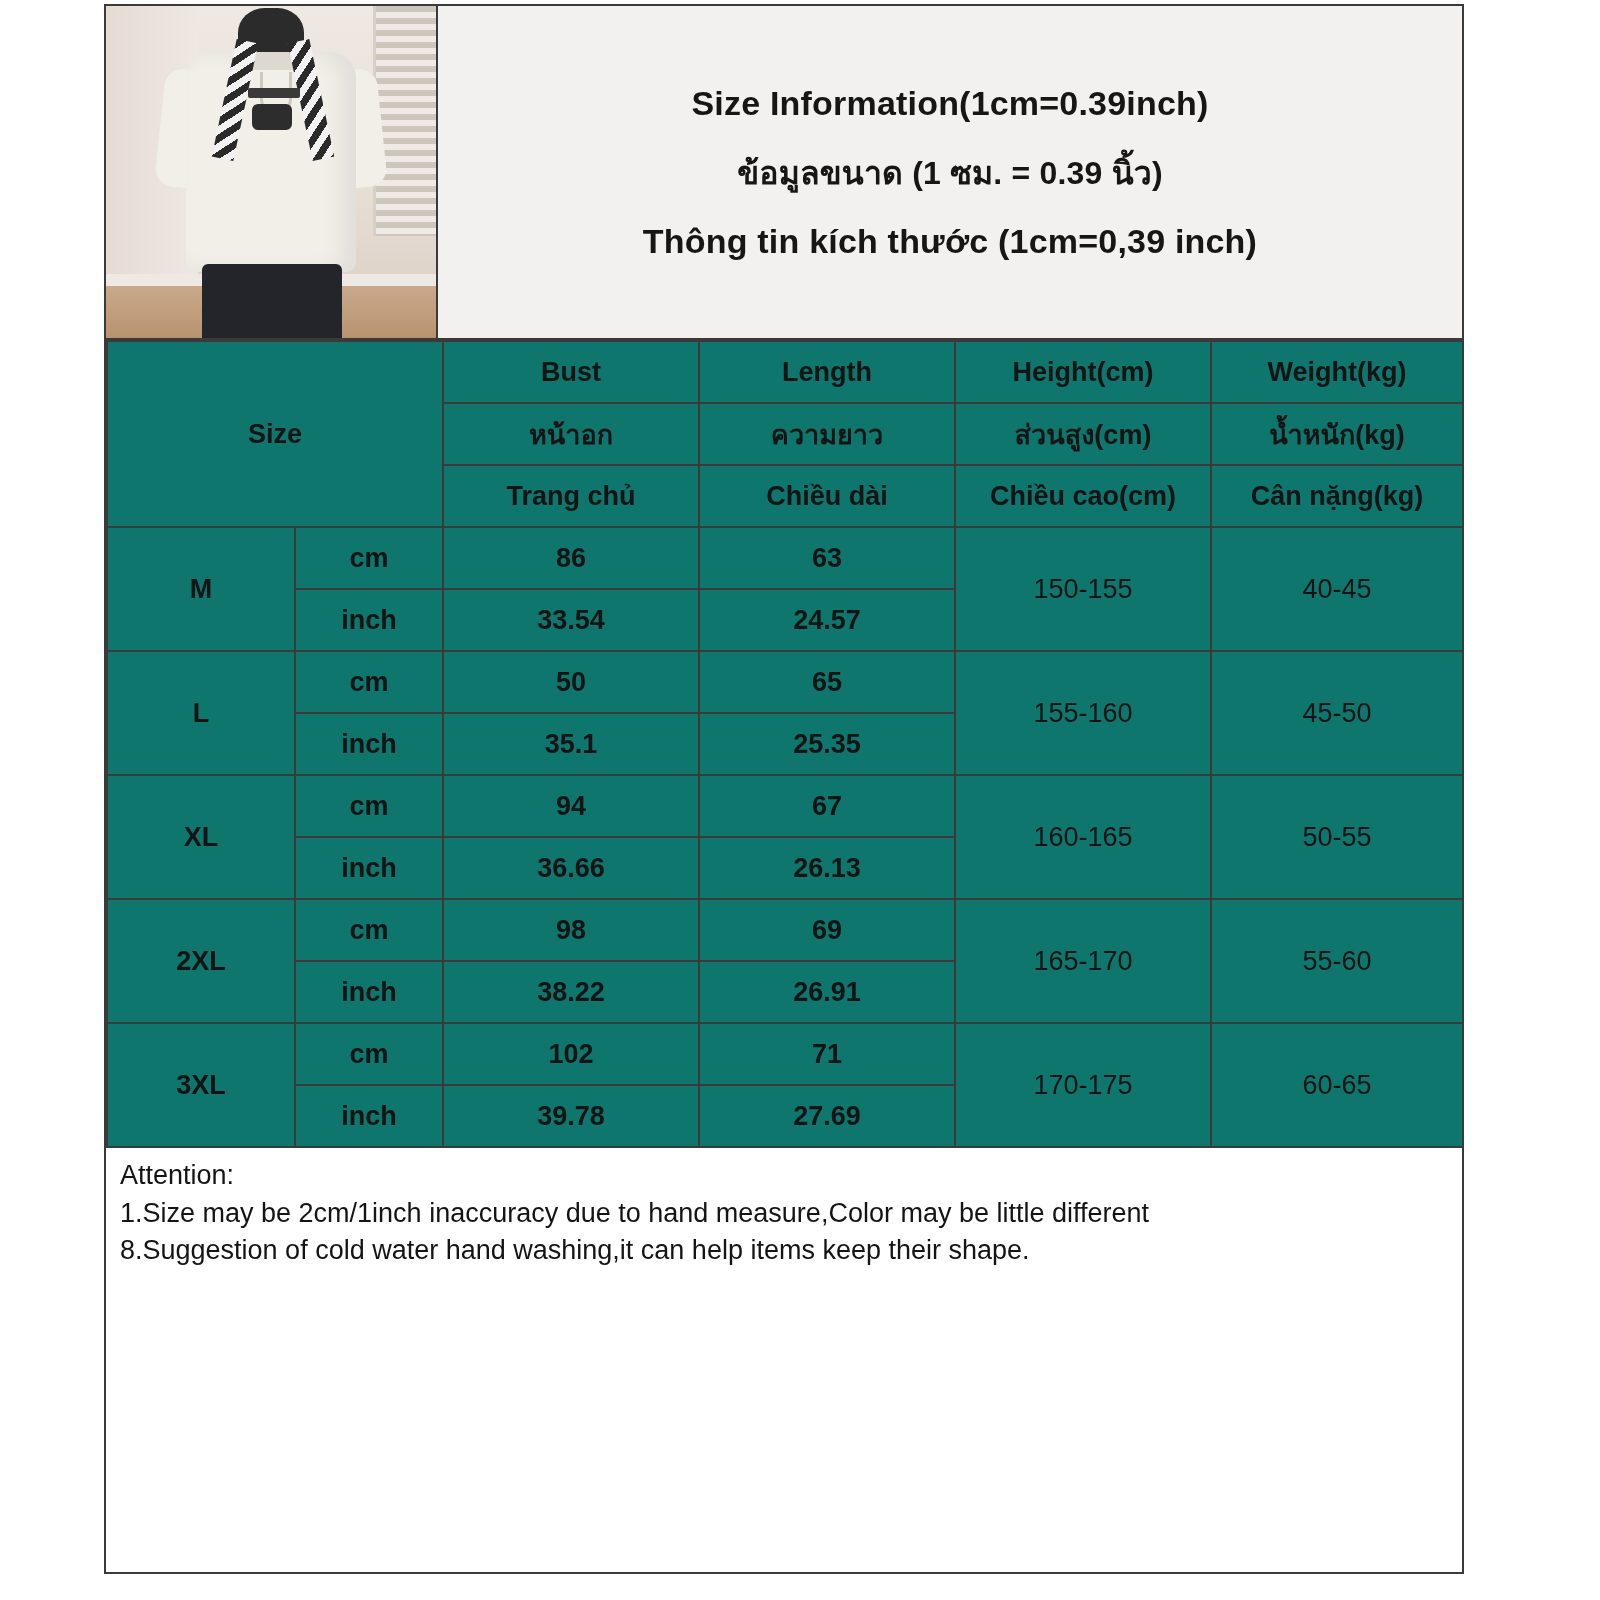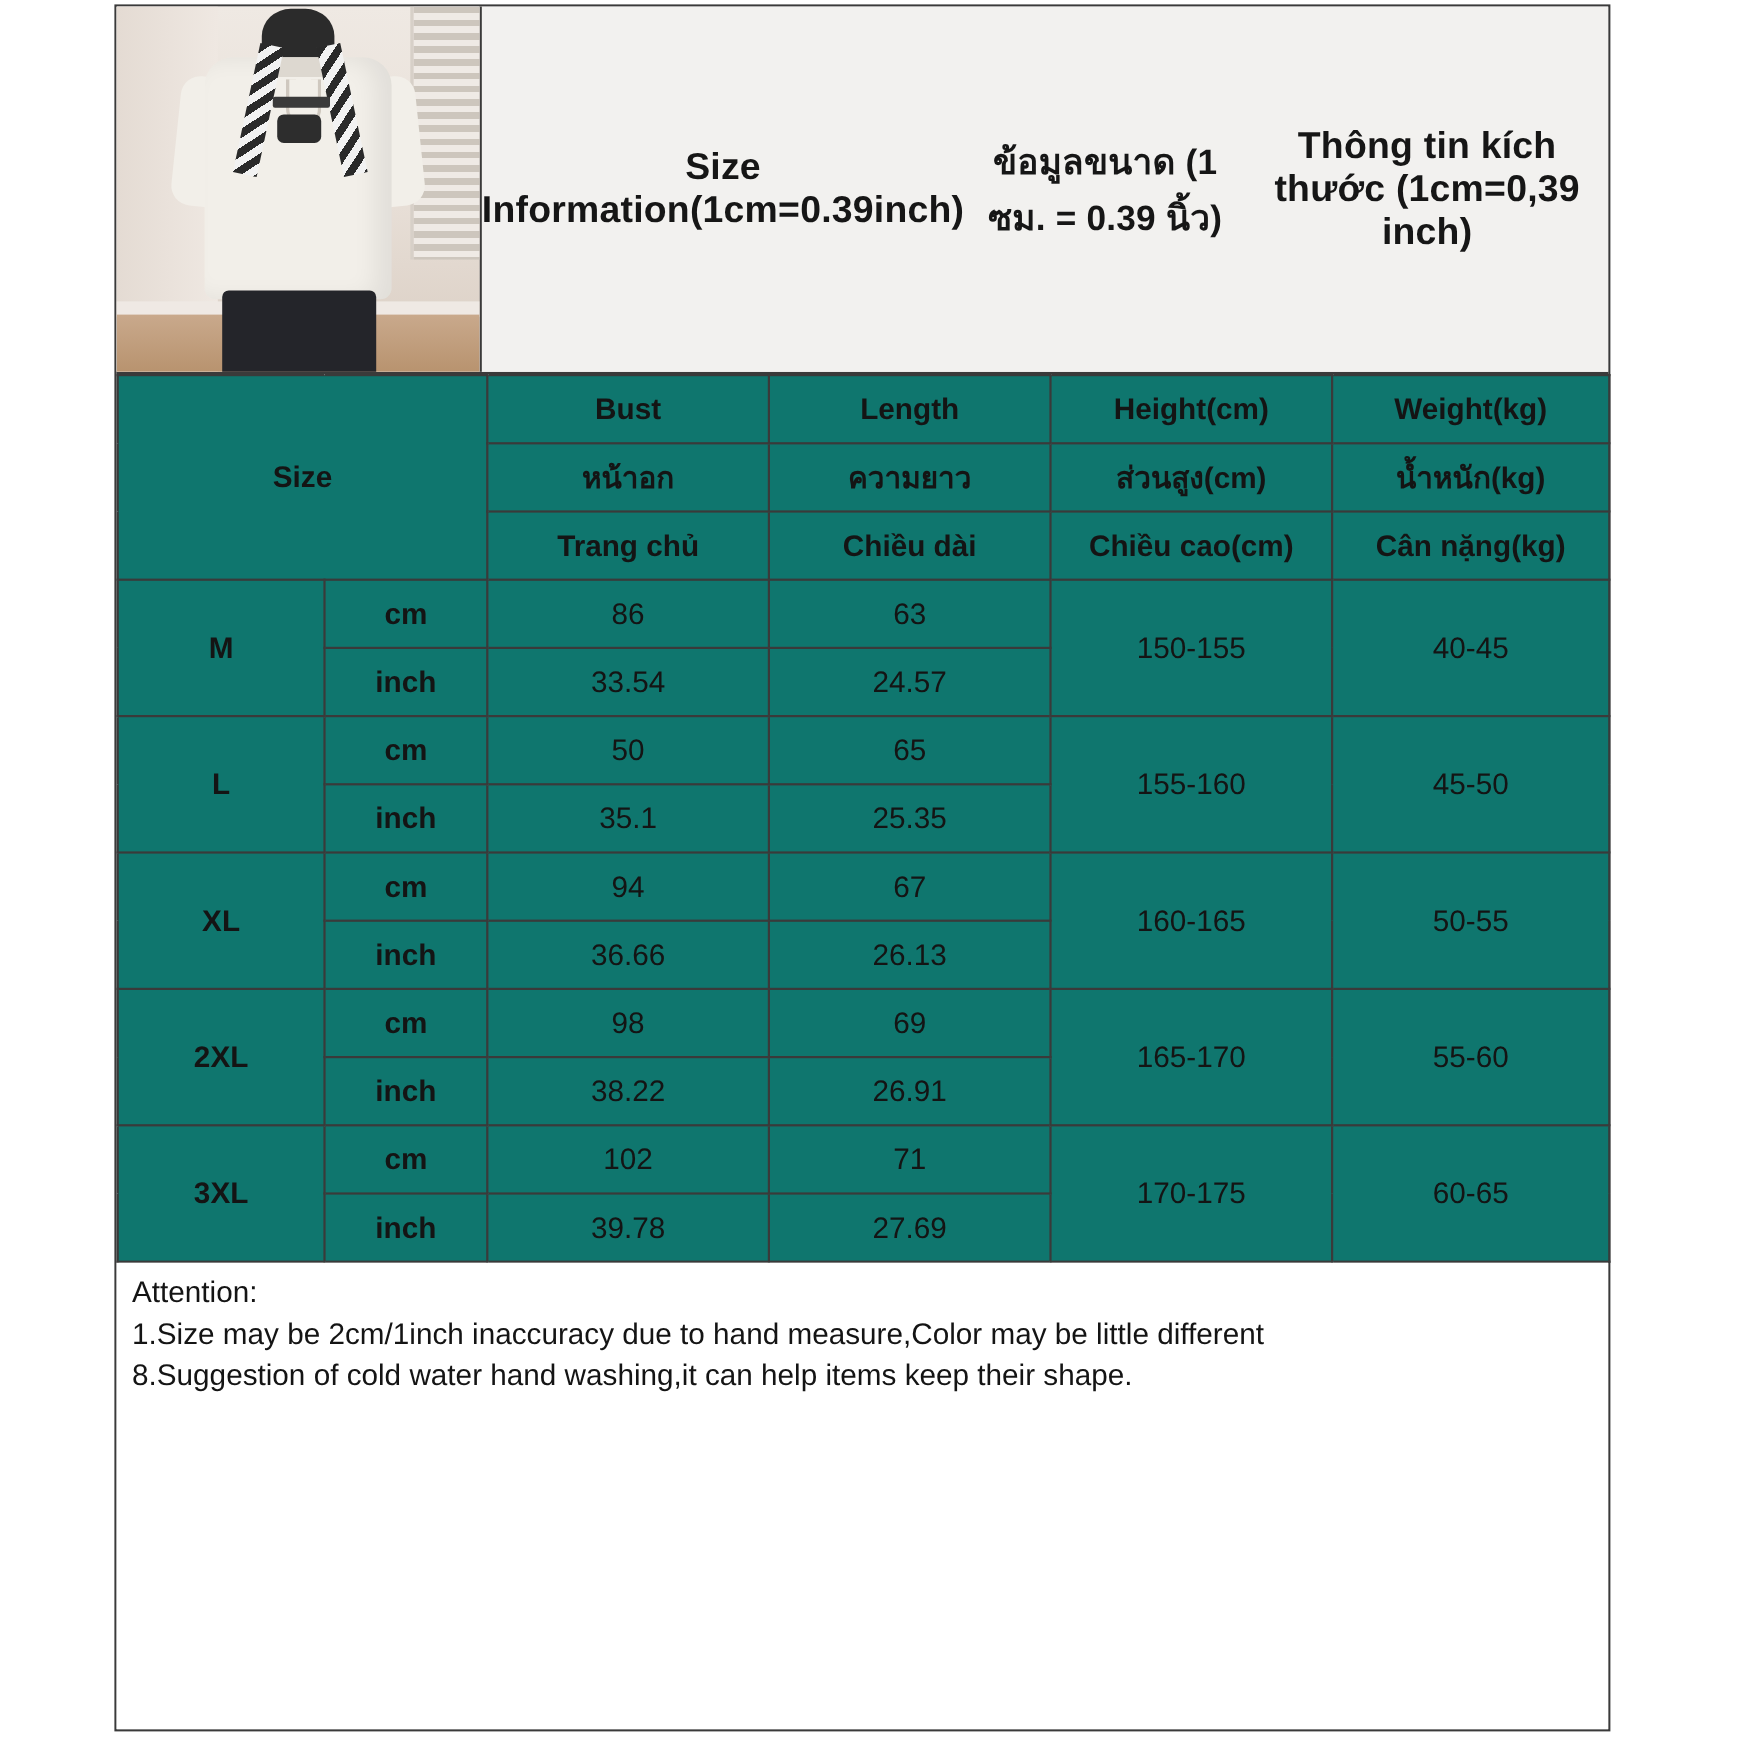--- a/index.html
+++ b/index.html
@@ -120,24 +120,24 @@
   }
   .photo-pants {
     position: absolute; left: 24px; top: 238px; width: 140px; height: 80px;
     background: #24252a; border-radius: 6px 6px 0 0;
   }
 
   .title-cell {
     flex: 1;
     background: #f2f1ef;
     display: flex;
-    flex-direction: row;
+    flex-direction: column;
     align-items: center;
     justify-content: center;
-    gap: 14px;
+    gap: 24px;
   }
   .title-line {
     font-weight: bold;
     font-size: 34px;
     color: #161616;
     text-align: center;
     letter-spacing: 0.2px;
   }
   .title-line.thai { font-size: 32px; }
 
@@ -170,21 +170,21 @@
   td.sizename {
     font-weight: bold;
     font-size: 30px;
     background: #e3e2e0;
   }
   td.unit {
     font-weight: bold;
     font-size: 28px;
     background: #ebeae8;
   }
-  td.val { font-size: 29px; }
+  td.val { font-size: 29px; font-weight: bold; }
   td.range { font-size: 29px; }
 
   
   col.c-size  { width: 188px; }
   col.c-unit  { width: 148px; }
   col.c-bust  { width: 256px; }
   col.c-len   { width: 256px; }
   col.c-hgt   { width: 256px; }
   col.c-wgt   { width: 252px; }
 

